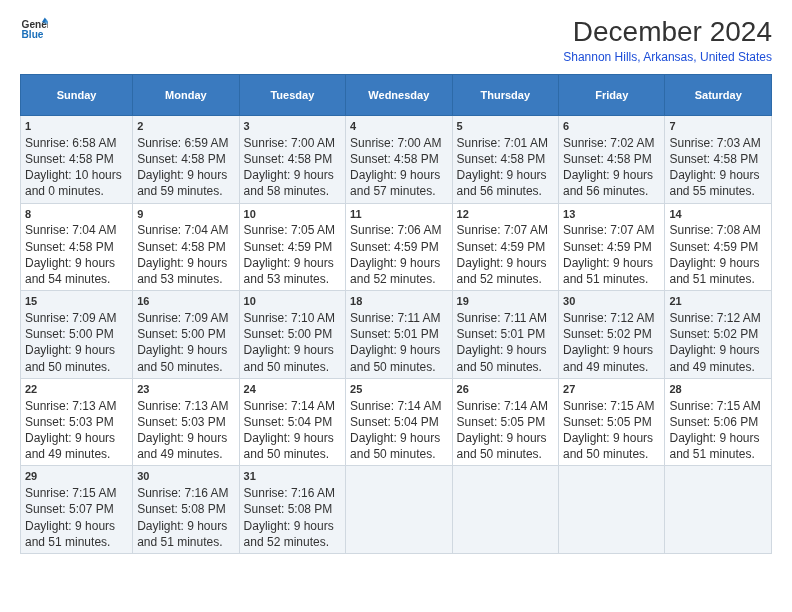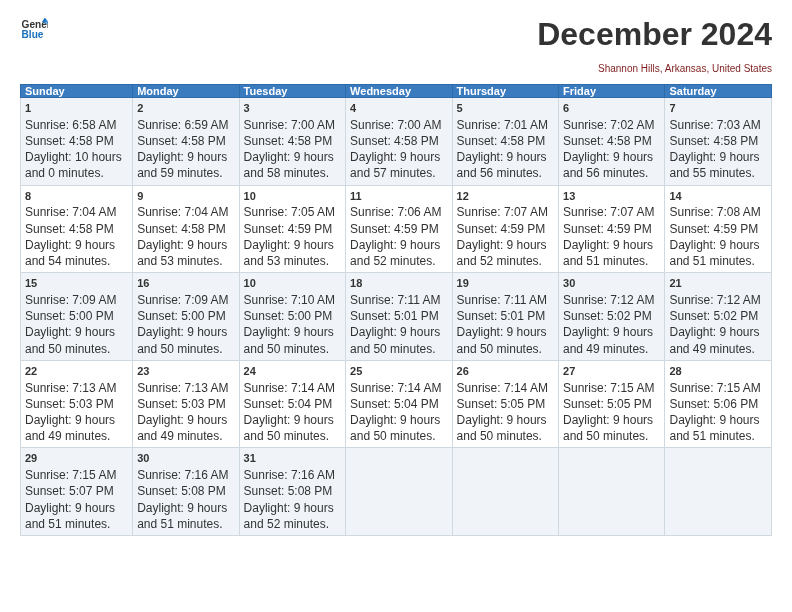--- a/index.html
+++ b/index.html
@@ -27,39 +27,39 @@
       gap: 4px;
     }
     .logo-icon {
       width: 28px;
       height: 28px;
     }
     .title-block {
       text-align: right;
     }
     .main-title {
-      font-size: 32px;
-      font-weight: bold;
+      font-size: 28px;
+      font-weight: normal;
       color: #333;
     }
     .subtitle {
-      font-size: 10px;
-      color: #7f1d1d;
-      margin-top: 10px;
+      font-size: 12px;
+      color: #1d4ed8;
+      margin-top: 2px;
     }
     table {
       width: 100%;
       border-collapse: collapse;
       font-size: 9.5px;
     }
     thead tr th {
       background-color: #3a7abf;
       color: #fff;
-      padding: 0 4px;
-      text-align: left;
+      padding: 14px 4px;
+      text-align: center;
       font-size: 11px;
       font-weight: bold;
       border: 1px solid #2d6aa8;
     }
     tbody tr td {
       padding: 3px 4px;
       vertical-align: top;
       border: 1px solid #d0d8e0;
       line-height: 1.35;
       color: #333;

